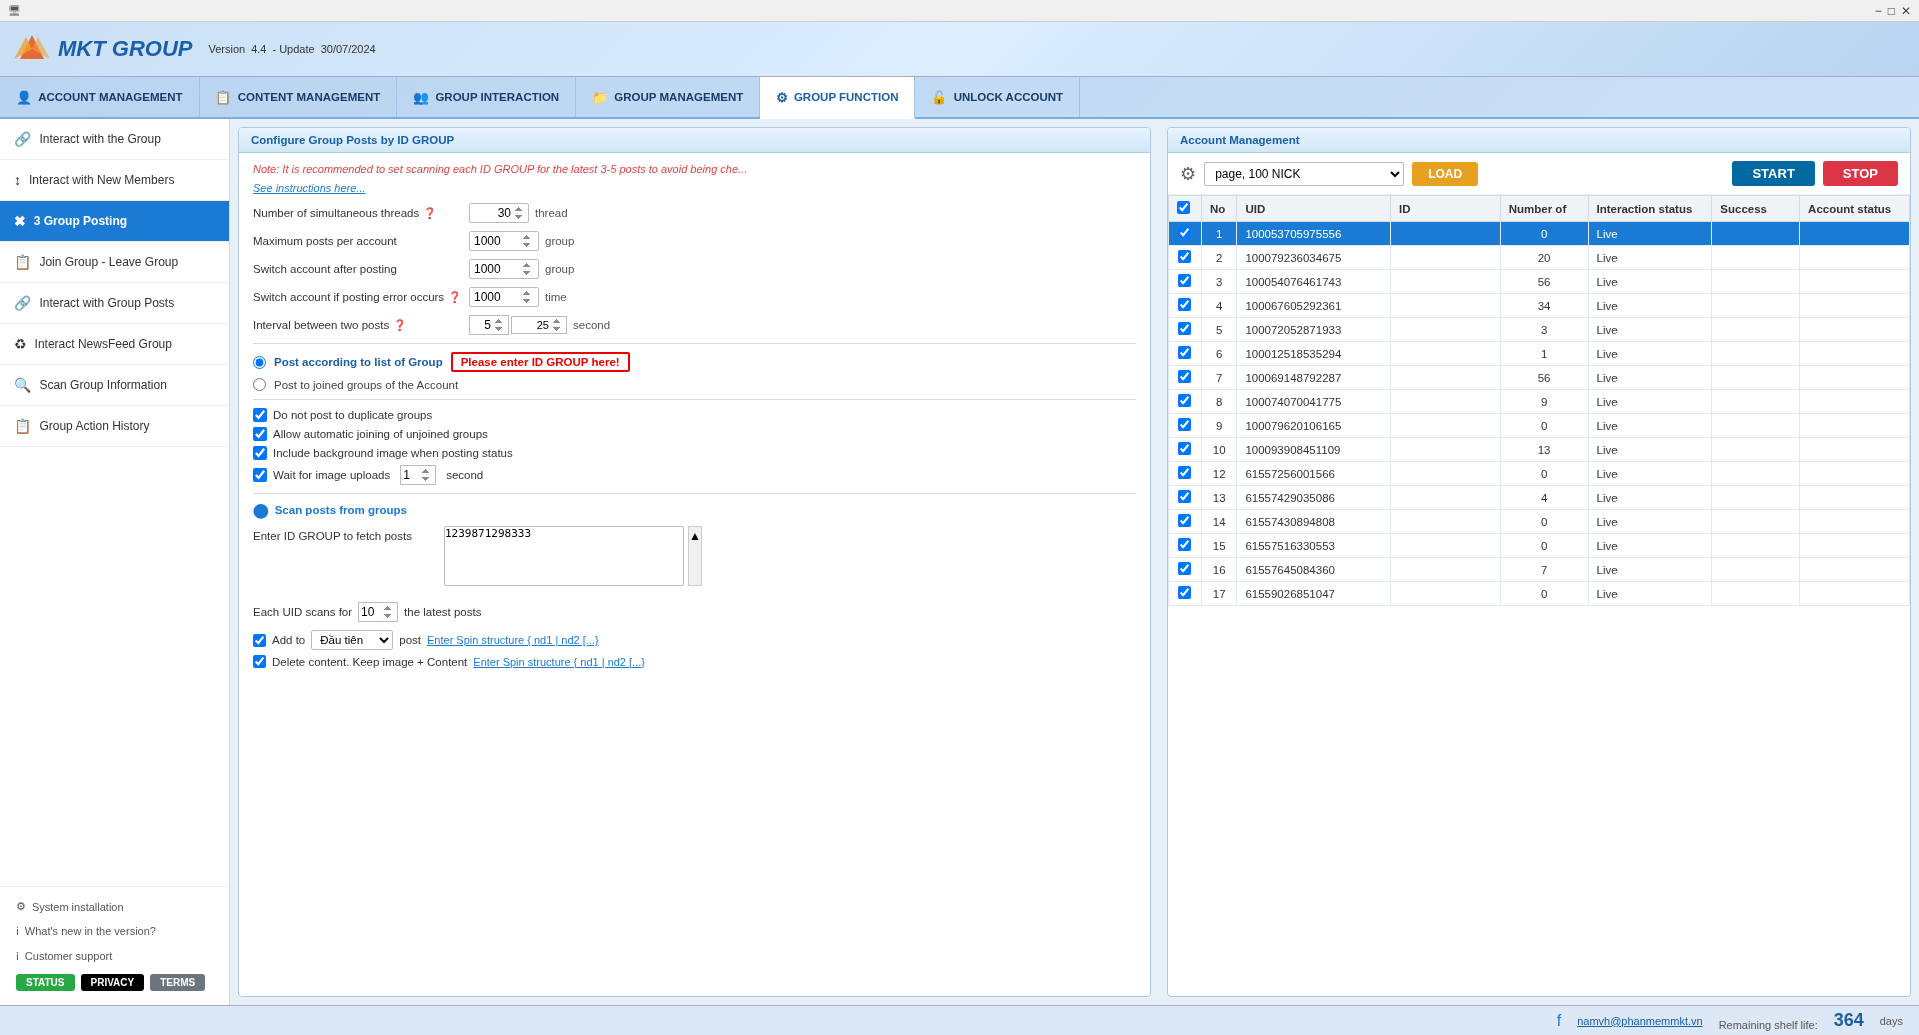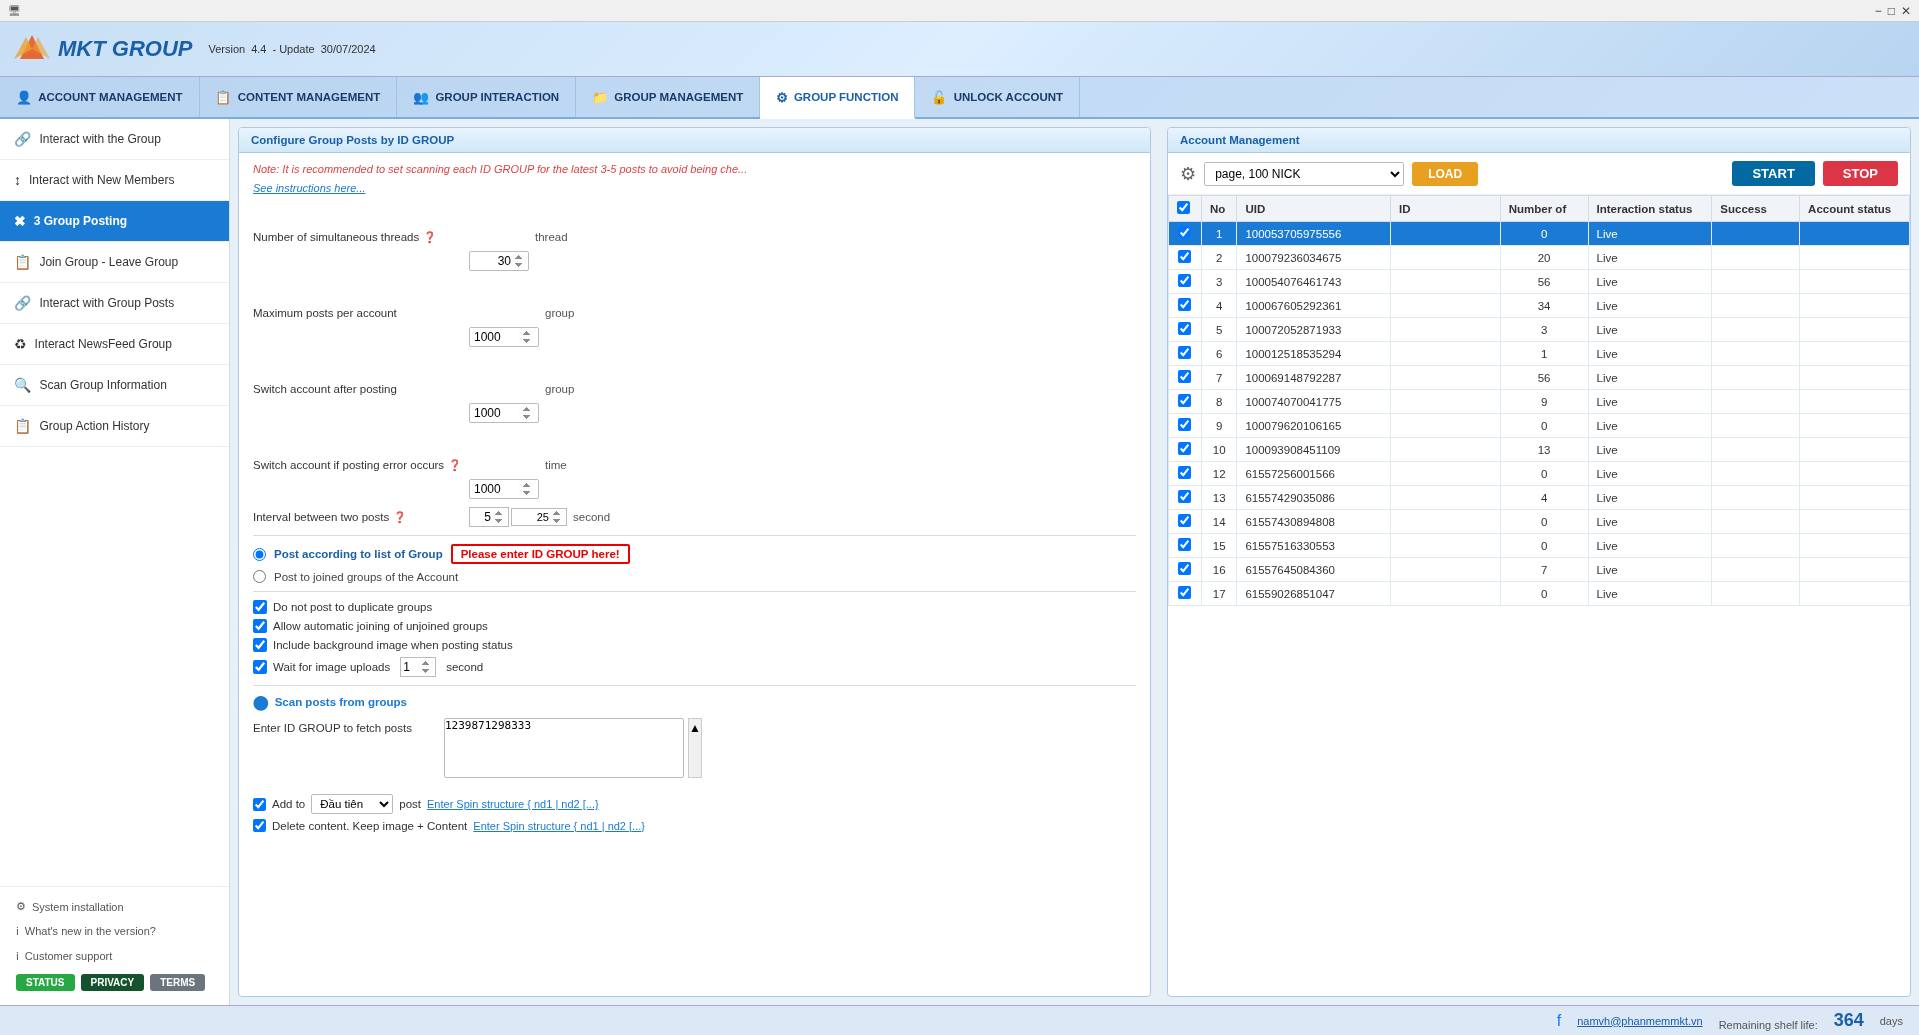--- a/index.html
+++ b/index.html
@@ -109,21 +109,21 @@
     .tag-btn {
       padding: 3px 10px;
       border-radius: 3px;
       border: none;
       font-size: 10px;
       font-weight: 600;
       cursor: pointer;
       color: white;
     }
     .tag-status { background: #28a745; }
-    .tag-privacy { background: #14532d; }
+    .tag-privacy { background: #000000; }
     .tag-terms { background: #6c757d; }
 
     
     .content-panel {
       flex: 1;
       display: flex;
       flex-direction: column;
       background: #e8f0f7;
       padding: 8px;
       overflow: hidden;
@@ -158,21 +158,20 @@
       margin-bottom: 8px;
       gap: 6px;
     }
     .form-label { font-size: 11.5px; color: #333; min-width: 210px; display: flex; align-items: center; gap: 4px; }
     .form-input {
       border: 1px solid #bbb;
       border-radius: 2px;
       padding: 2px 4px;
       font-size: 12px;
       width: 80px;
-      margin-top: 48px;
     }
     .form-unit { font-size: 11.5px; color: #555; }
 
     .radio-row { display: flex; align-items: center; gap: 8px; margin-bottom: 6px; }
     .radio-label { font-size: 11.5px; color: #1a5fa8; font-weight: 600; cursor: pointer; }
     .id-group-link {
       background: white;
       border: 2px solid #e00;
       color: #e00;
       font-size: 11.5px;
@@ -562,20 +561,25 @@
         
         <div class="form-row" style="align-items:flex-start;">
           <span class="form-label" style="min-width:185px; padding-top:4px;">Enter ID GROUP to fetch posts</span>
           <div class="textarea-group">
             <textarea class="textarea-input" style="">1239871298333</textarea>
             <div class="textarea-scrollbar">▲</div>
           </div>
         </div>
 
         
+        <div class="scan-row">
+          <span>Each UID scans for</span>
+          <input type="number" value="10" style="width: 40px; border: 1px solid rgb(187, 187, 187); padding: 2px; font-size: 12px;">
+          <span>the latest posts</span>
+        </div>
 
         
         <div class="add-row">
           <input type="checkbox" checked="" id="cb-add-to" style="">
           <label for="cb-add-to">Add to</label>
           <select class="dropdown-select">
             <option>Đầu tiên</option>
             <option>Cuối cùng</option>
           </select>
           <span>post</span>

